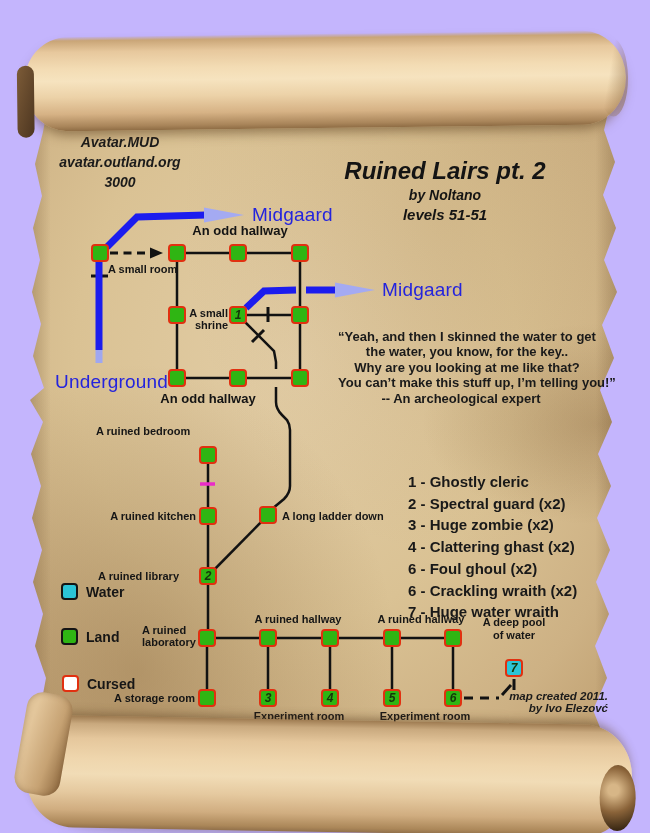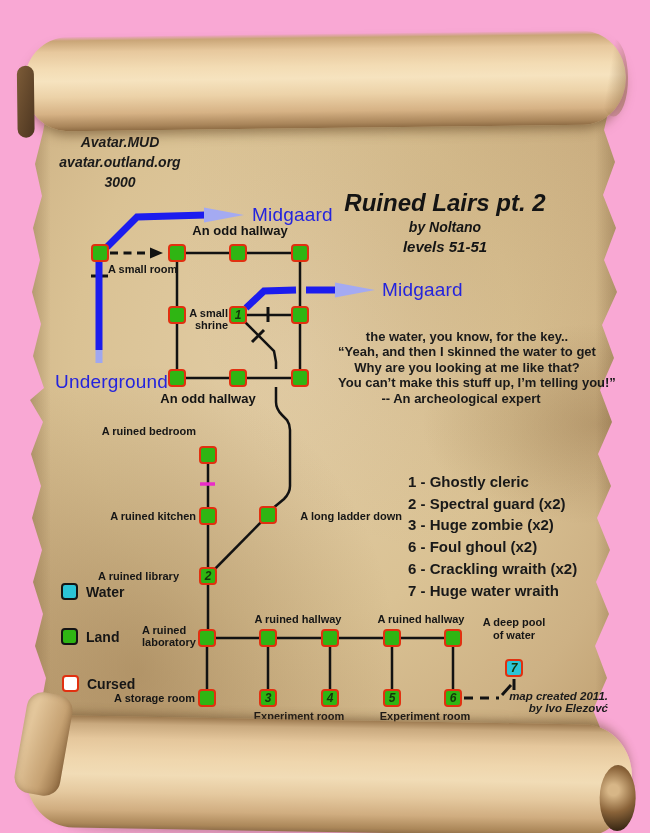--- a/index.html
+++ b/index.html
@@ -1,16 +1,16 @@
 <!DOCTYPE html>
 <html><head>
 <meta charset="utf-8">
 <style>
   html,body{margin:0;padding:0;background:#fff;}
-  #stage{position:relative;width:650px;height:833px;background:#f9a8d4;overflow:hidden;
+  #stage{position:relative;width:650px;height:833px;background:#c4b5fd;overflow:hidden;
          font-family:"Liberation Sans",sans-serif;}
   
   #sheet{position:absolute;left:30px;top:100px;width:592px;height:648px;z-index:1;
     background:
       radial-gradient(ellipse at 18% 88%, rgba(125,90,48,.38) 0%, rgba(125,90,48,0) 38%),
       radial-gradient(ellipse at 96% 50%, rgba(120,85,45,.30) 0%, rgba(120,85,45,0) 22%),
       radial-gradient(ellipse at 70% 18%, rgba(150,112,62,.14) 0%, rgba(150,112,62,0) 45%),
       radial-gradient(ellipse at 45% 40%, #e2cda6 0%, #dac294 48%, #cdb184 78%, #bd9d6e 100%);
     clip-path:polygon(18px 6px,120px 2px,260px 7px,400px 2px,520px 7px,580px 4px,
       574px 30px,585px 62px,573px 95px,586px 128px,574px 160px,587px 192px,572px 225px,
@@ -42,33 +42,33 @@
     transform:rotate(9deg);border-radius:16px;
     background:linear-gradient(100deg,#e3c69b 20%,#c6a273 65%,#8f6a40 100%);
     box-shadow:inset 0 0 6px rgba(90,60,30,.4);}
   #bottom-roll::after{content:"";position:absolute;right:-4px;top:40px;width:36px;height:66px;
     border-radius:50%;
     background:radial-gradient(circle at 38% 38%,#d7b687 12%,#8a6339 48%,#3c2a15 85%);}
   #ground-shadow{position:absolute;left:70px;top:810px;width:500px;height:22px;z-index:0;
     background:rgba(60,45,30,.35);border-radius:50%;filter:blur(9px);}
   
   #content{position:absolute;inset:0;z-index:3;color:#161616;}
-  .map-label{position:absolute;font-size:11px;font-weight:600;color:#161616;line-height:12px;text-align:right;}
+  .map-label{position:absolute;font-size:11px;font-weight:600;color:#161616;line-height:12px;}
   .big-label{position:absolute;font-size:13px;font-weight:600;color:#141414;}
   .blue-label{position:absolute;font-size:19px;color:#2424dd;letter-spacing:.2px;}
   .room{position:absolute;width:18px;height:18px;box-sizing:border-box;border:2.5px solid #e13010;
     border-radius:4px;background:#2fb513;display:flex;align-items:center;justify-content:center;}
   .room.water{background:#2cc4d6;}
   .room .num{font-style:italic;font-weight:700;font-size:12px;color:#14380a;line-height:1;}
   .legend-swatch{position:absolute;width:17px;height:17px;box-sizing:border-box;border-radius:4px;}
   .legend-text{position:absolute;font-size:14px;font-weight:600;color:#161616;}
   #header-block{position:absolute;left:44px;top:132px;width:152px;text-align:center;
     font-weight:700;font-style:italic;font-size:14px;line-height:20px;color:#1b1b1b;}
   #title-block{position:absolute;left:330px;top:158px;width:230px;text-align:center;color:#141414;}
-  #title-block .t1{font-size:24px;font-weight:700;font-style:italic;line-height:26px;margin-top:32px;}
+  #title-block .t1{font-size:24px;font-weight:700;font-style:italic;line-height:26px;}
   #title-block .t2{font-size:14px;font-weight:700;font-style:italic;line-height:22px;}
   #title-block .t3{font-size:15px;font-weight:700;font-style:italic;line-height:18px;}
   #quote-block{position:absolute;left:338px;top:329px;width:258px;text-align:center;
     font-size:13px;font-weight:600;line-height:15.4px;color:#1a1a1a;white-space:nowrap;}
   #quote-block .attr{padding-right:12px;}
   #monster-list{position:absolute;left:408px;top:471px;font-size:15px;font-weight:600;
     line-height:21.7px;color:#191919;}
   #credit{position:absolute;left:470px;top:691px;width:138px;text-align:right;
     font-size:11.5px;font-weight:700;font-style:italic;line-height:11.5px;color:#1b1b1b;}
   svg{position:absolute;left:0;top:0;}
@@ -192,31 +192,32 @@
     <div class="map-label" style="left:79px;top:570px;width:100px;text-align:right">A ruined library</div>
     <div class="map-label" style="left:142px;top:624px;width:54px;text-align:left">A ruined laboratory</div>
     <div class="map-label" style="left:233px;top:613px;width:130px;text-align:center">A ruined hallway</div>
     <div class="map-label" style="left:356px;top:613px;width:130px;text-align:center">A ruined hallway</div>
     <div class="map-label" style="left:95px;top:692px;width:100px;text-align:right">A storage room</div>
     <div class="map-label" style="left:234px;top:710px;width:130px;text-align:center">Experiment room</div>
     <div class="map-label" style="left:360px;top:710px;width:130px;text-align:center">Experiment room</div>
     <div class="map-label" style="left:479px;top:616px;width:70px;text-align:center;line-height:13px">A deep pool of water</div>
 
     <div id="quote-block">
+      <div>“Yeah, and then I skinned the water to get</div>
       <div>the water, you know, for the key..</div>
-      <div>“Yeah, and then I skinned the water to get</div>
       <div>Why are you looking at me like that?</div>
       <div>You can’t make this stuff up, I’m telling you!”</div>
       <div class="attr">-- An archeological expert</div>
     </div>
 
     <div id="monster-list">
       <div>1 - Ghostly cleric</div>
       <div>2 - Spectral guard (x2)</div>
       <div>3 - Huge zombie (x2)</div>
+      <div>4 - Clattering ghast (x2)</div>
       <div>6 - Foul ghoul (x2)</div>
       <div>6 - Crackling wraith (x2)</div>
       <div>7 - Huge water wraith</div>
     </div>
 
     <div class="legend-swatch" style="left:61px;top:583px;background:#2cc4d6;border:2.5px solid #141414"></div>
     <div class="legend-text" style="left:86px;top:584px">Water</div>
     <div class="legend-swatch" style="left:61px;top:628px;background:#2fb513;border:2.5px solid #141414"></div>
     <div class="legend-text" style="left:86px;top:629px">Land</div>
     <div class="legend-swatch" style="left:62px;top:675px;background:#ffffff;border:2.5px solid #e13010"></div>

